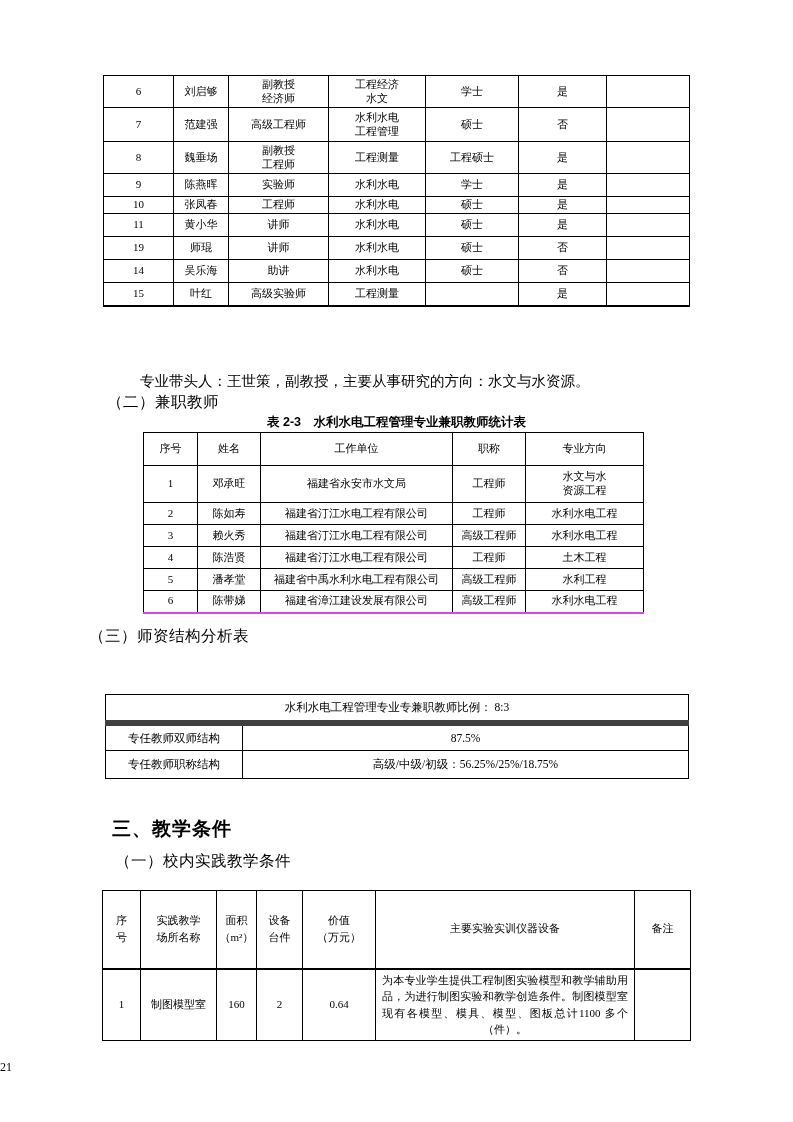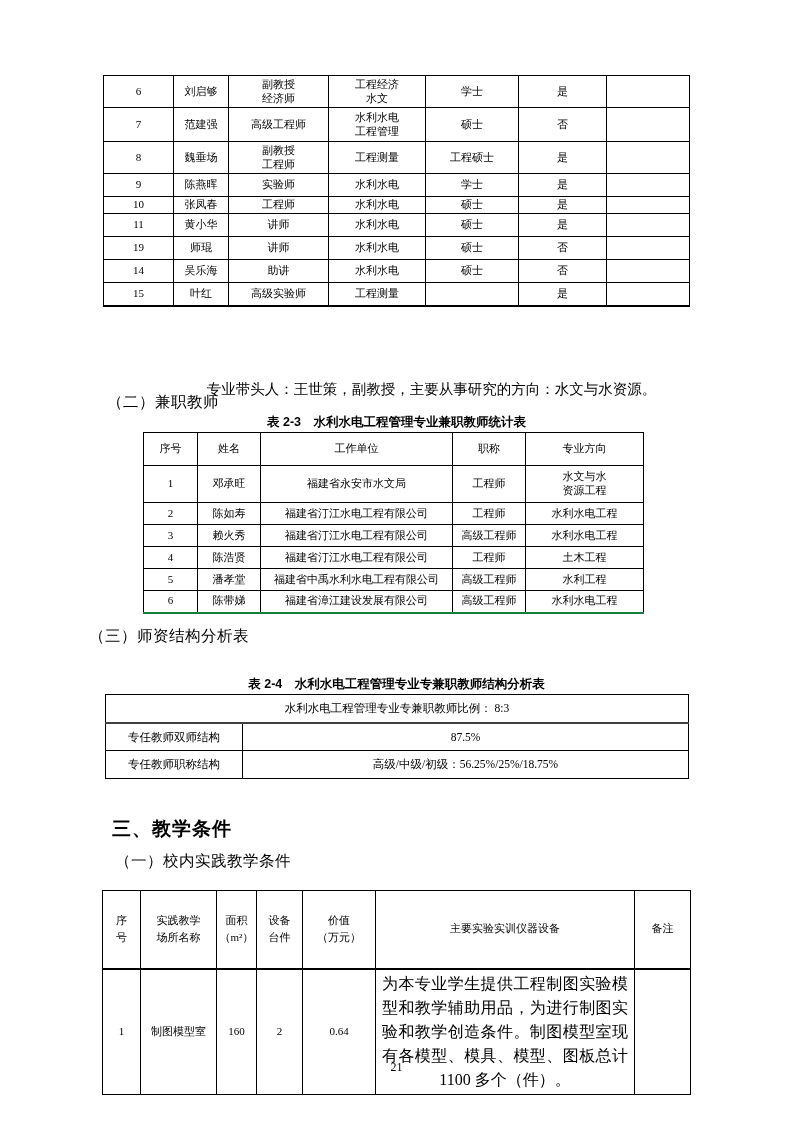--- a/index.html
+++ b/index.html
@@ -16,44 +16,44 @@
     border:1px solid #000; font-weight:normal;
     text-align:center; vertical-align:middle;
     font-size:11px; line-height:1.25; white-space:pre-line;
     overflow:hidden; padding:1px 2px;
     font-family:"Liberation Serif","DejaVu Serif",serif;
   }
   
   .t1 { width:586px; }
   .t1 { border-bottom:2px solid #000; }
   
-  .t23 { width:500px; border-bottom:2px solid #15803d;padding-left:28px; }
+  .t23 { width:500px; border-bottom:2px solid #d946ef;padding-left:28px; }
   
   .t24 { width:583px; border:1.5px solid #000; }
-  .t24 tr.ratio td { border-bottom:2px solid #404040; }
+  .t24 tr.ratio td { border-bottom:6px solid #404040; }
   .t24 td { font-size:11.5px; }
   
   .t25 { width:588px; border:1.5px solid #000; }
   .t25 tr.head td { border-bottom:2px solid #000; line-height:1.6; }
   .t25 td.desc {
     text-align:justify; text-align-last:center;
-    line-height:1.5; padding:2px 6px; font-size:16px;
+    line-height:1.5; padding:2px 6px; font-size:11px;
   }
   .body-text { font-size:14.5px; line-height:1.3; }
   .sec-head { font-size:15.5px; letter-spacing:0.5px; }
   .caption {
     left:0; width:793px; text-align:center; font-weight:bold;
     font-size:12.5px;
     font-family:"Liberation Sans","DejaVu Sans",sans-serif;
   }
   .chapter {
     font-size:19px; font-weight:bold; letter-spacing:1px;
     font-family:"Liberation Sans","DejaVu Sans",sans-serif;
   }
-  .pagenum { left:0; width:793px; text-align:center; font-size:12px; }
+  .pagenum { left:0; width:793px; text-align:left; font-size:12px; }
 </style>
 </head>
 <body>
 
 <div class="page">
 
   <table class="t1 abs" style="left:103px; top:75px;">
     <colgroup>
       <col style="width:70px">
         <col style="width:55px">
@@ -145,21 +145,21 @@
           <td>叶红</td>
           <td>高级实验师</td>
           <td>工程测量</td>
           <td></td>
           <td>是</td>
           <td></td>
     </tr>
   </tbody>
     </table>
 
-  <div class="abs body-text" style="left:103px; top:380px; width:620px; text-indent:37px;text-align:center;">专业带头人：王世策，副教授，主要从事研究的方向：水文与水资源。</div>
+  <div class="abs body-text" style="left:103px; top:372px; width:620px; text-indent:37px;">专业带头人：王世策，副教授，主要从事研究的方向：水文与水资源。</div>
 
   <div class="abs sec-head" style="left:107px; top:392px;">（二）兼职教师</div>
 
   <div class="abs caption" style="top:414px;">表 2-3　水利水电工程管理专业兼职教师统计表</div>
 
   <table class="t23 abs" style="left:143px; top:432px;">
     <colgroup>
       <col style="width:54px">
         <col style="width:63px">
         <col style="width:192px">
@@ -215,21 +215,20 @@
           <td>陈带娣</td>
           <td>福建省漳江建设发展有限公司</td>
           <td>高级工程师</td>
           <td>水利水电工程</td>
     </tr>
   </tbody>
     </table>
 
   <div class="abs sec-head" style="left:89px; top:626px;">（三）师资结构分析表</div>
 
-  <div class="abs caption" style="top:676px;">表 2-4　水利水电工程管理专业专兼职教师结构分析表</div>
 
   <table class="t24 abs" style="left:105px; top:694px;">
     <colgroup>
         <col style="width:137px">
         <col style="width:446px">
       </colgroup>
     <tbody>
         <tr class="ratio" style="height:28px">
       <td colspan="2">水利水电工程管理专业专兼职教师比例：  8:3</td>
     </tr>

